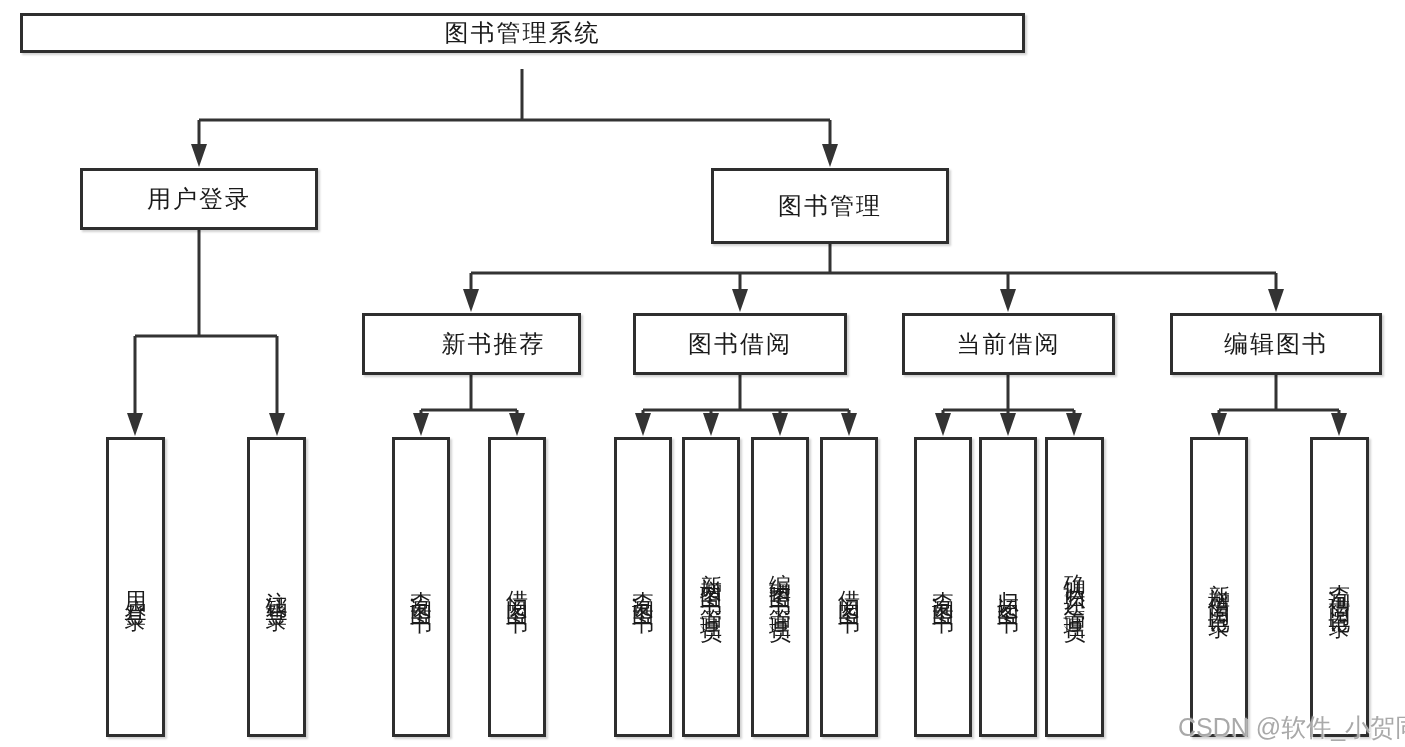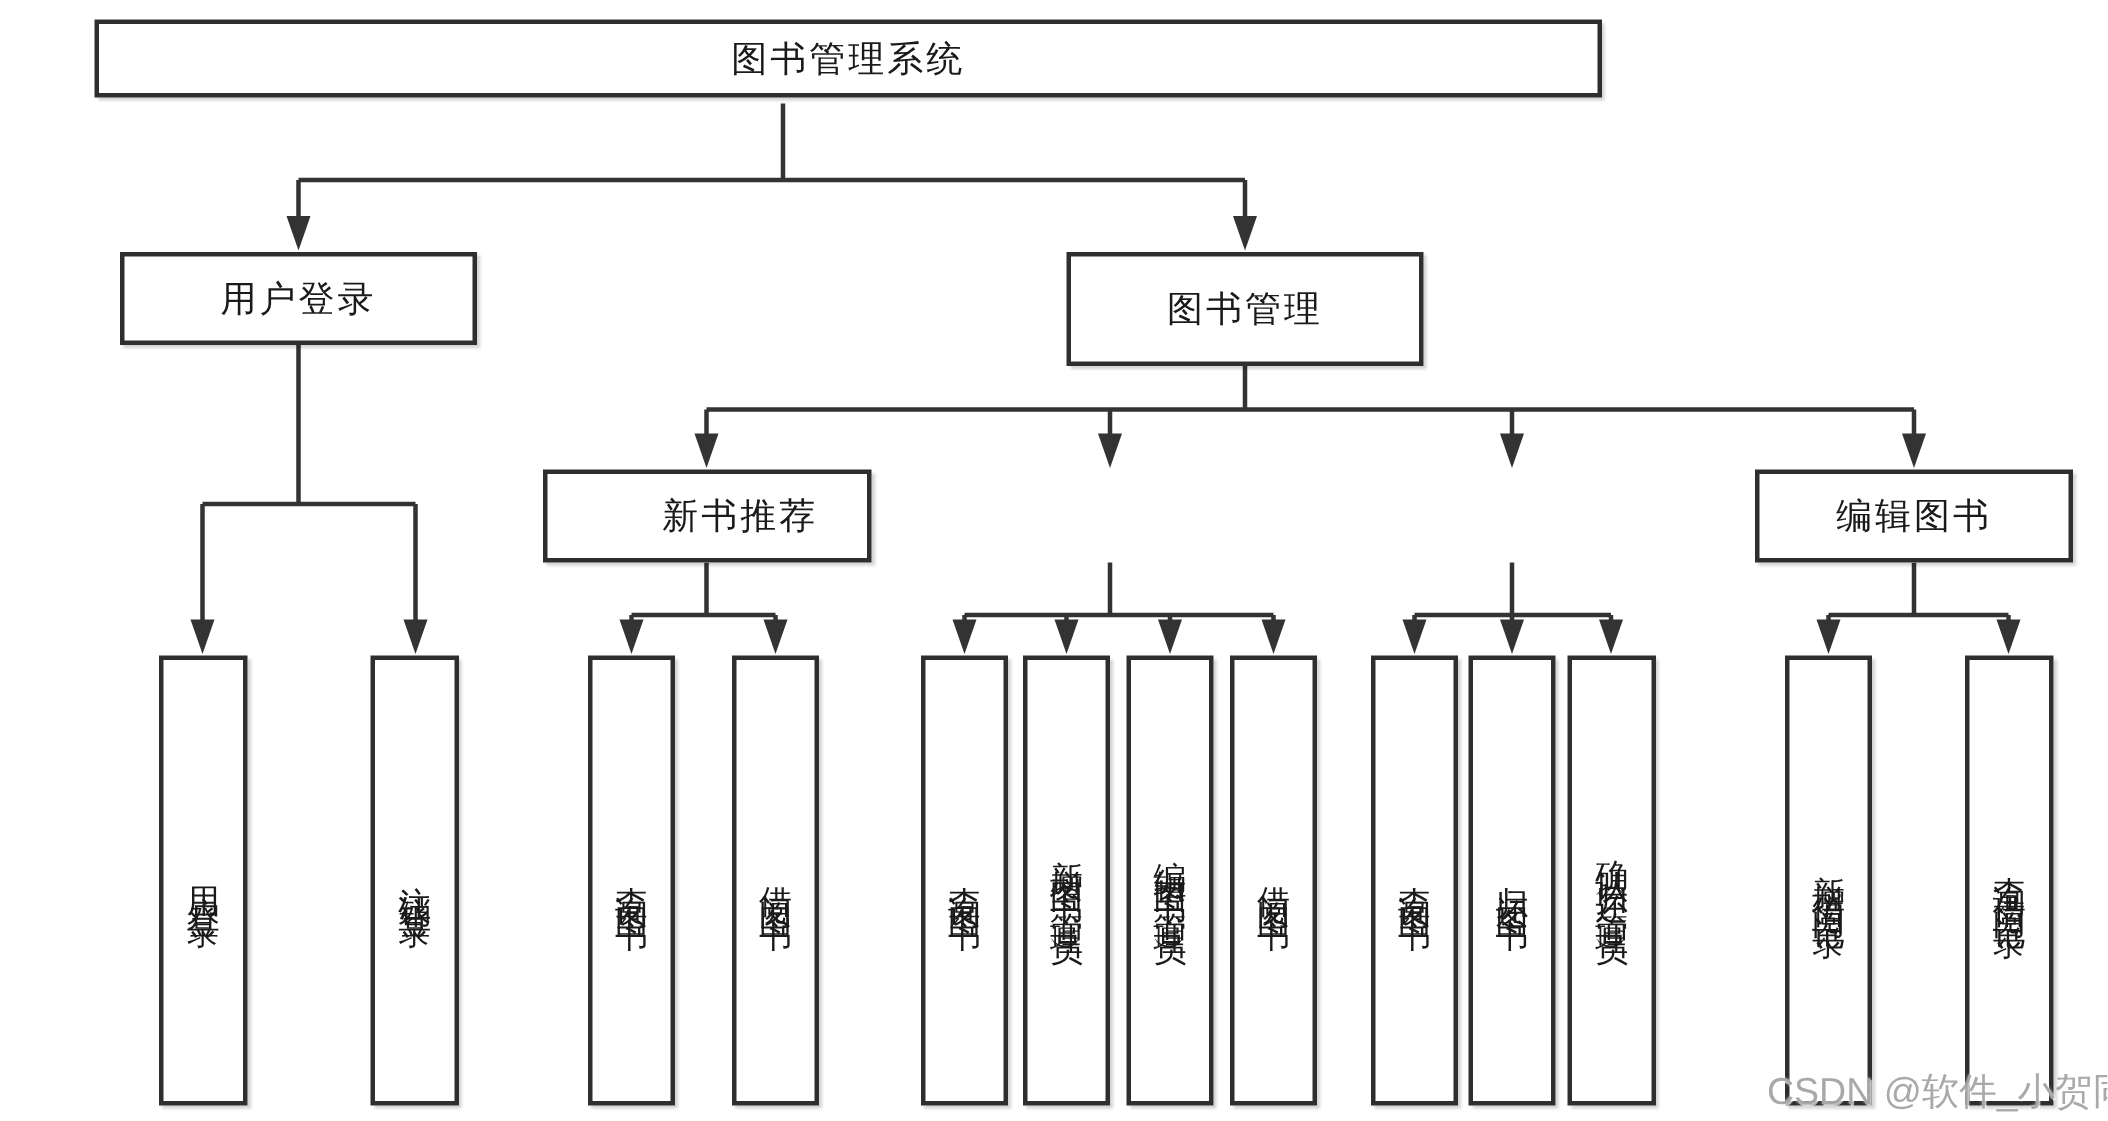--- a/index.html
+++ b/index.html
@@ -51,21 +51,21 @@
     left: 1178px;
     top: 711px;
     font-size: 25px;
     color: rgba(164,164,164,0.95);
     text-shadow: 0 0 2px rgba(255,255,255,0.9), 1px 1px 0 rgba(255,255,255,0.6);
     z-index: 3;
     white-space: nowrap;
   }
 
   
-  #n-root      { left:  20px; top:  13px; width: 1005px; height: 52px; margin-left: 43px; }
+  #n-root      { left:  20px; top:  13px; width: 1005px; height: 40px; }
 
   #n-login     { left:  80px; top: 168px; width: 238px; height: 62px; }
   #n-bookmgmt  { left: 711px; top: 168px; width: 238px; height: 76px; }
 
   #n-newbook   { left: 362px; top: 313px; width: 219px; height: 62px; padding-left: 44px; }
   #n-borrow    { left: 633px; top: 313px; width: 214px; height: 62px; }
   #n-current   { left: 902px; top: 313px; width: 213px; height: 62px; }
   #n-records   { left: 1170px; top: 313px; width: 212px; height: 62px; }
 
   #l-userlogin { left: 106px; top: 437px; width: 59px; height: 300px; }
@@ -126,20 +126,22 @@
     <polygon points="1219,436 1211,413 1227,413" fill="#333333"></polygon>
     <polygon points="1339,436 1331,413 1347,413" fill="#333333"></polygon>
   </svg>
 
   <div id="n-root" class="node hbox">图书管理系统</div>
 
   <div id="n-login" class="node hbox">用户登录</div>
   <div id="n-bookmgmt" class="node hbox">图书管理</div>
 
   <div id="n-newbook" class="node hbox">新书推荐</div>
+  <div id="n-borrow" class="node hbox">图书借阅</div>
+  <div id="n-current" class="node hbox">当前借阅</div>
   <div id="n-records" class="node hbox">编辑图书</div>
 
   <div id="l-userlogin" class="node vbox">用户登录</div>
   <div id="l-logout" class="node vbox">注销登录</div>
 
   <div id="l-nb-query" class="node vbox">查询图书</div>
   <div id="l-nb-borrow" class="node vbox">借阅图书</div>
 
   <div id="l-bb-query" class="node vbox">查询图书</div>
   <div id="l-bb-add" class="node vbox">新增图书（管理员）</div>

